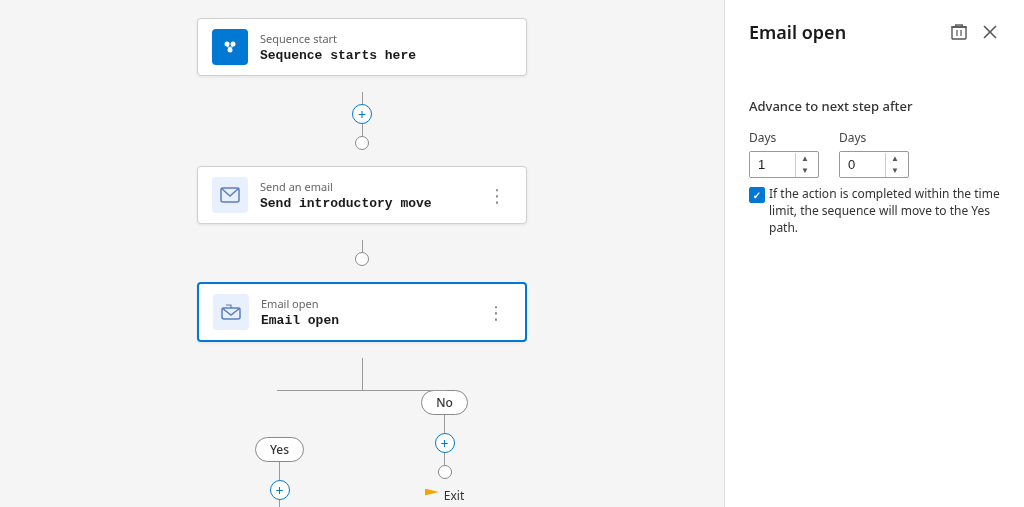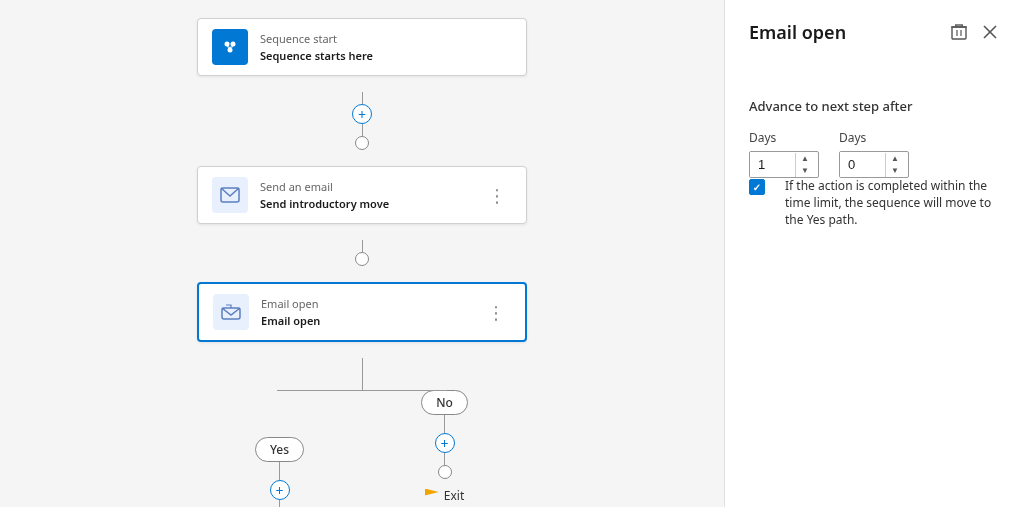--- a/index.html
+++ b/index.html
@@ -71,23 +71,24 @@
       flex: 1;
     }
 
     .node-label {
       font-size: 11px;
       color: #666;
       margin-bottom: 2px;
     }
 
     .node-title {
-      font-size: 11px;
+      font-size: 13px;
       font-weight: 600;
       color: #1a1a1a;
+      font-family: Liberation Mono, monospace;
     }
 
     .node-menu {
       color: #888;
       font-size: 18px;
       cursor: pointer;
       padding: 2px 6px;
       line-height: 1;
     }
 
@@ -223,21 +224,21 @@
       font-size: 13px;
       color: #333;
       font-weight: 500;
       margin-bottom: 14px;
       margin-top: 29px;
     }
 
     .time-fields {
       display: flex;
       gap: 20px;
-      margin-bottom: 0;
+      margin-bottom: 8px;
     }
 
     .time-field-group {
       display: flex;
       flex-direction: column;
       gap: 5px;
     }
 
     .time-field-label {
       font-size: 12px;
@@ -275,21 +276,21 @@
       cursor: pointer;
       font-size: 8px;
       padding: 2px 5px;
       color: #555;
       line-height: 1;
     }
 
     .checkbox-row {
       display: flex;
       align-items: flex-start;
-      gap: 20px;
+      gap: 4px;
     }
 
     .checkbox-custom {
       width: 16px;
       height: 16px;
       background: #0078d4;
       border: 1px solid #0078d4;
       border-radius: 2px;
       display: flex;
       align-items: center;

